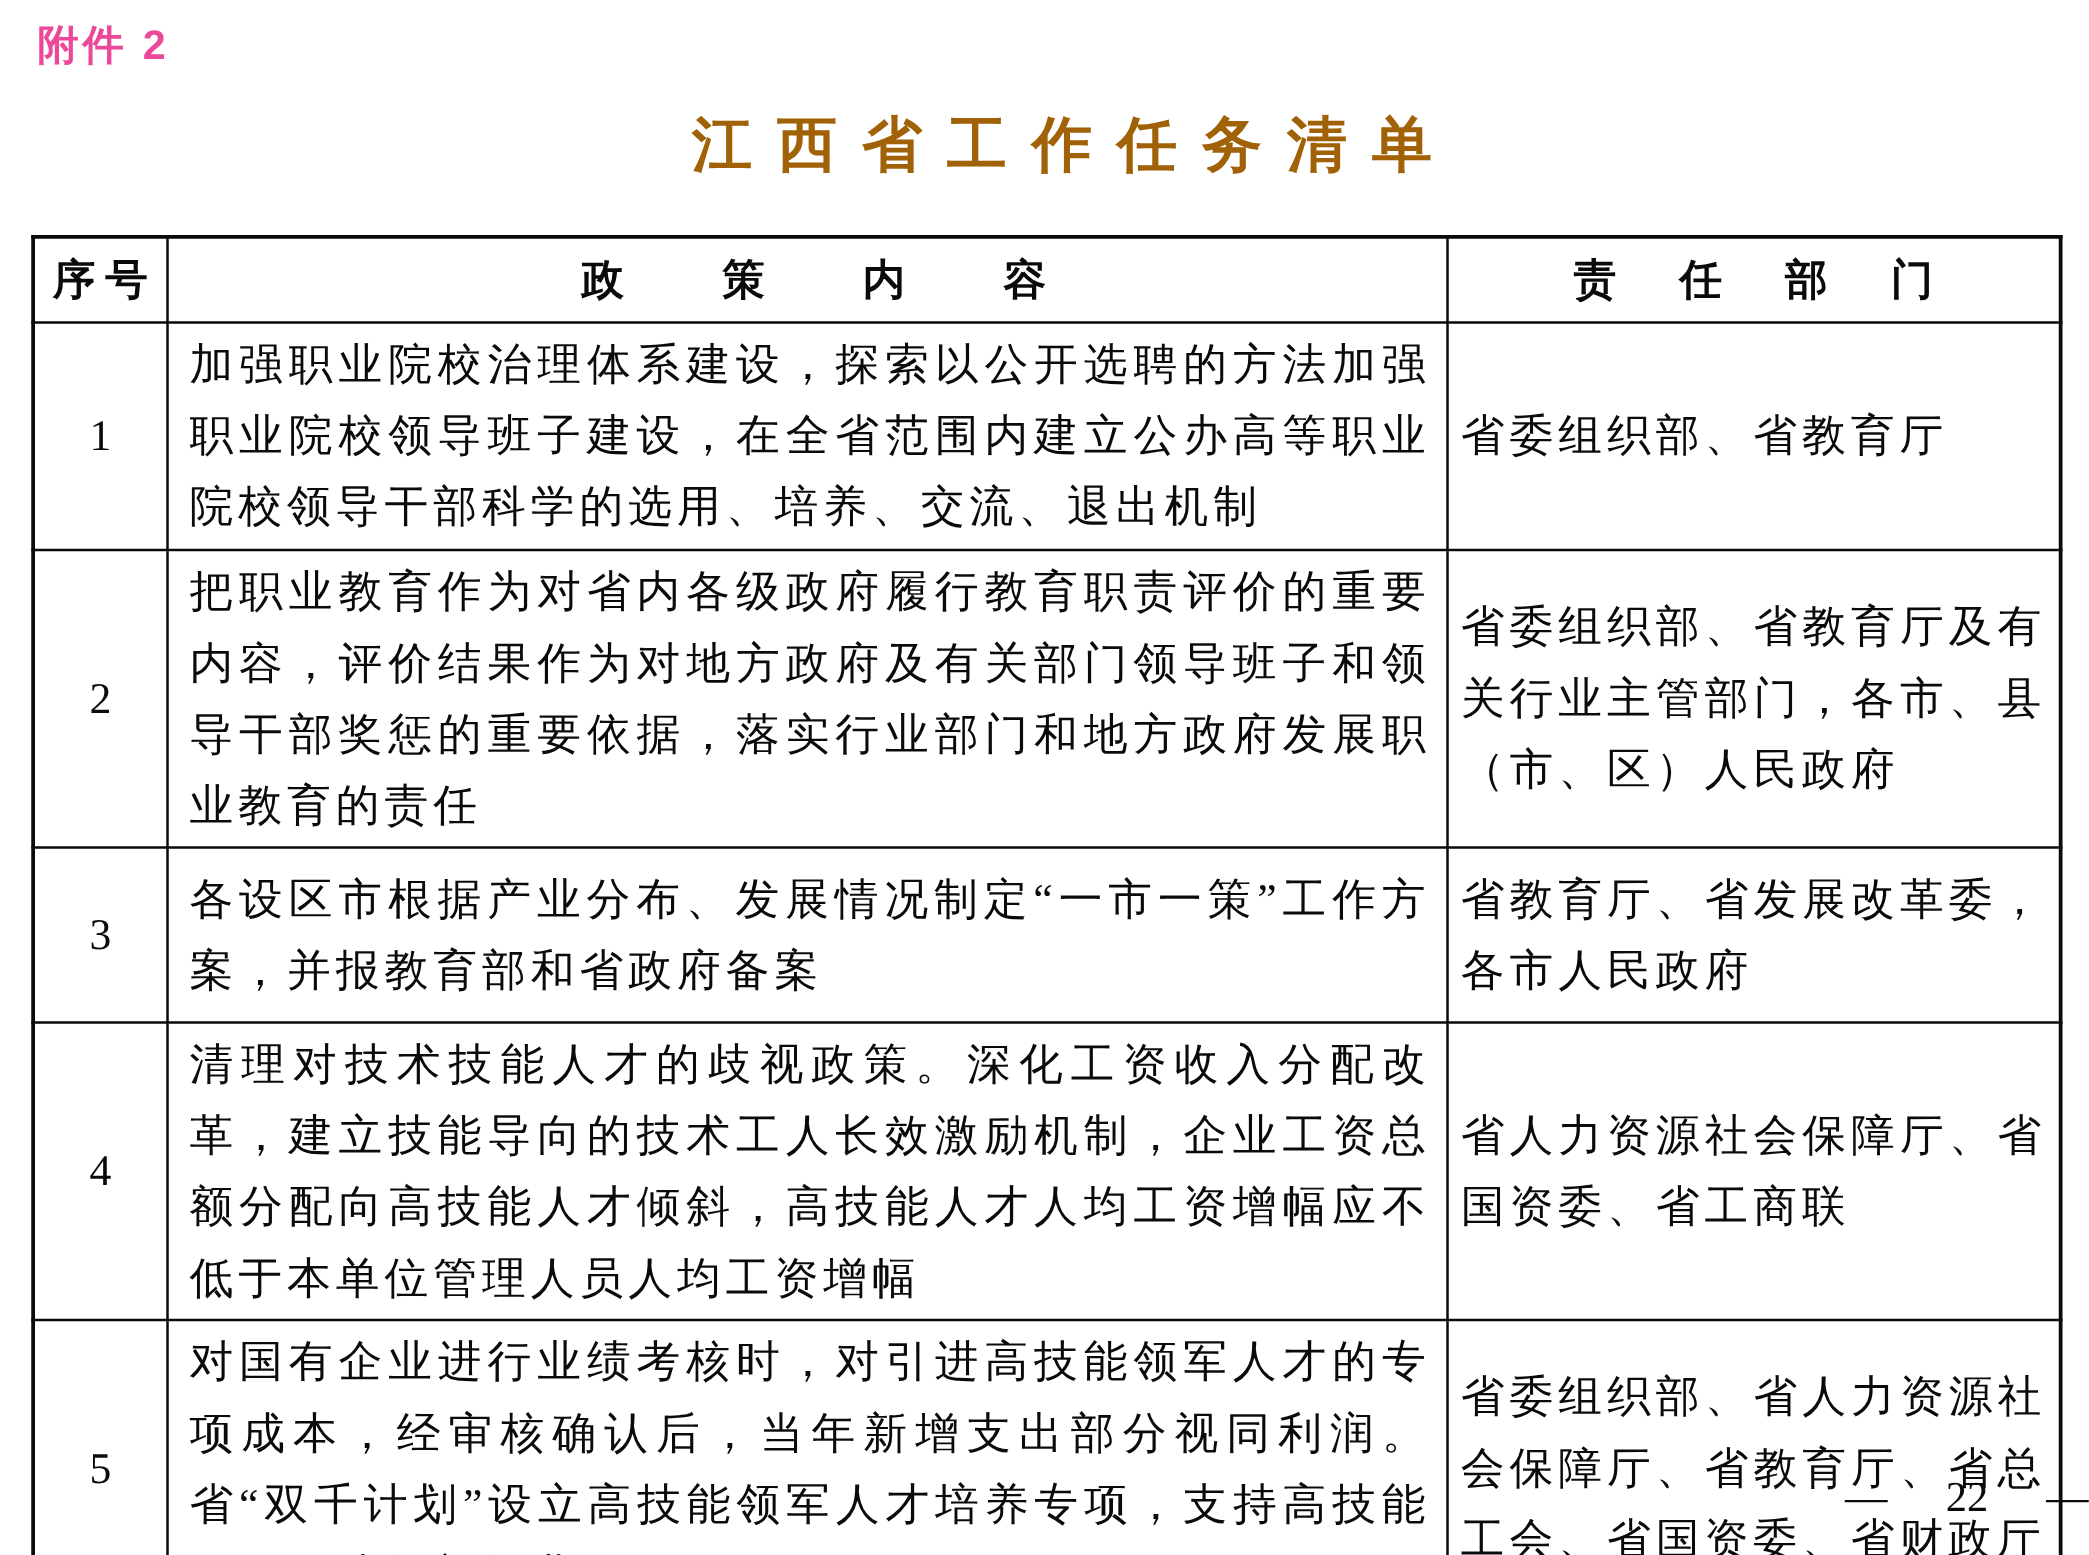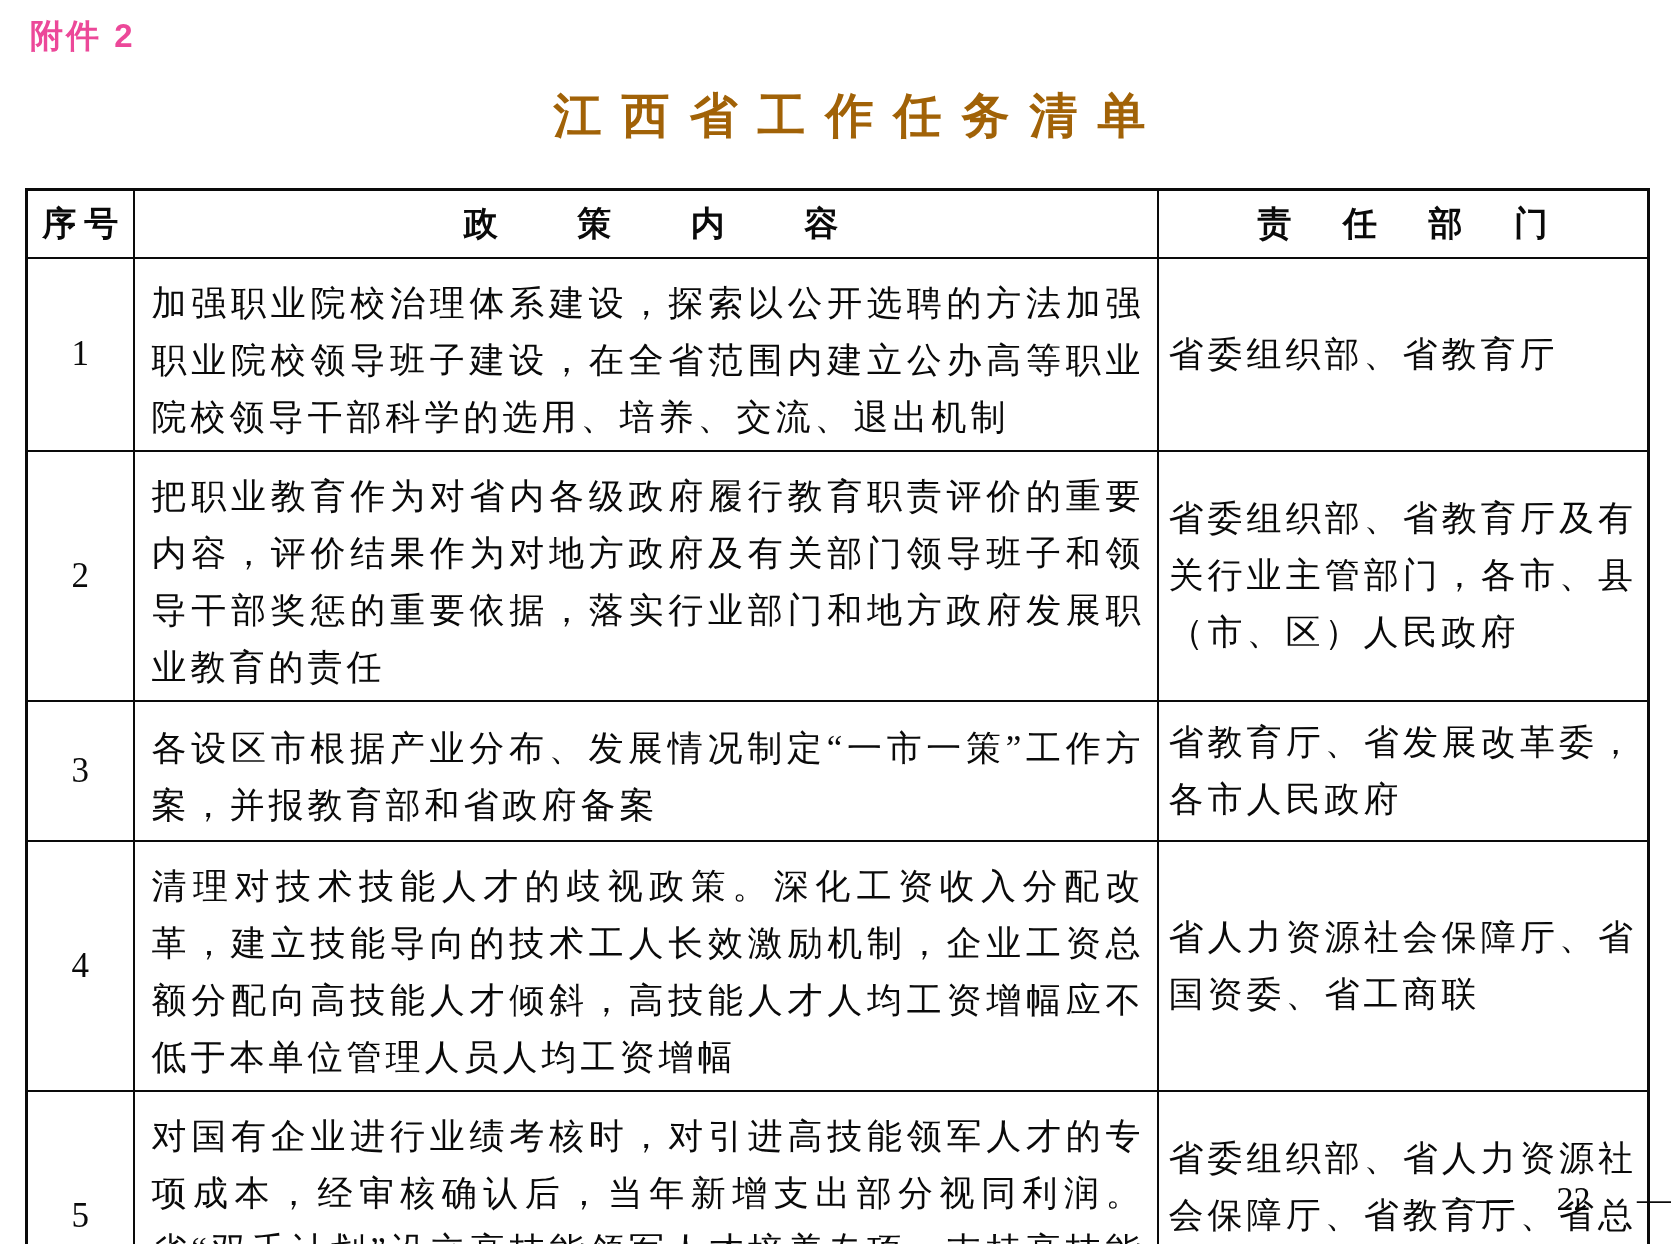--- a/index.html
+++ b/index.html
@@ -63,41 +63,41 @@
 
   
   tr.hrow { height: 68px; }
   tr.r0 { height: 182px; }
   tr.r1 { height: 177px; }
   tr.r2 { height: 140px; }
   tr.r3 { height: 215px; }
   tr.r4 { height: 180px; }
 
   .task-table th {
-    font-family: Liberation Sans, sans-serif;
+    font-family: Liberation Serif, serif;
     font-weight: 600;
     font-size: 34px;
     text-align: center;
     white-space: nowrap;
   }
   th.h-index   { letter-spacing: 8px; text-indent: 8px; }
   th.h-content { word-spacing: 70px; padding-left: 12px; }
   th.h-dept    { word-spacing: 42px; }
 
   td.index-cell {
     text-align: center;
     font-size: 35px;
   }
   td.content-cell, td.dept-cell {
     font-size: 35px;
     line-height: 57px;
     letter-spacing: 4px;
     text-align: justify;
     text-justify: inter-character;
-    padding: 16px 12px 4px 17px;
+    padding: 4px 12px 4px 17px;
   }
   td.dept-cell {
     padding: 4px 10px 4px 10px;
   }
 
   .page-footer {
     position: absolute;
     top: 1180px;
     left: 0;
     width: 100%;

